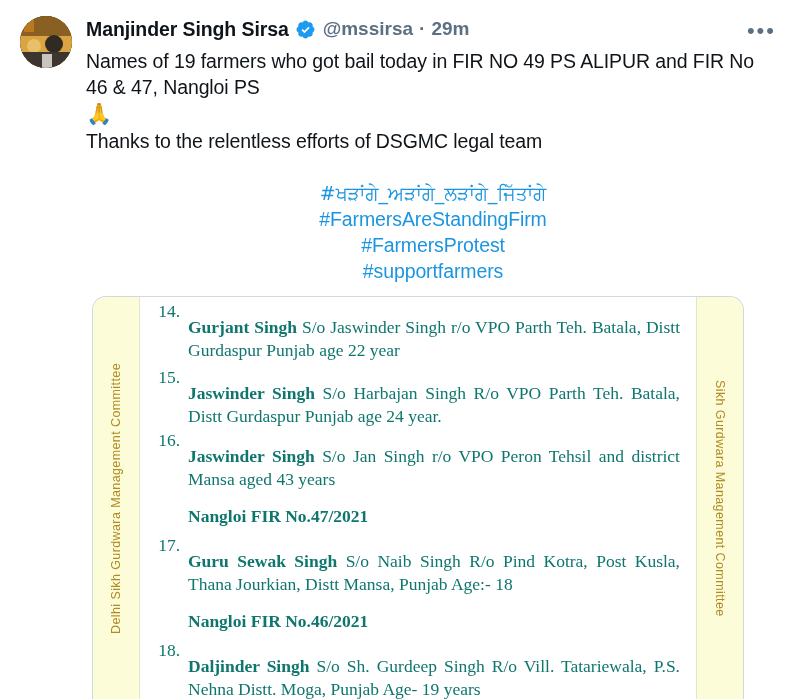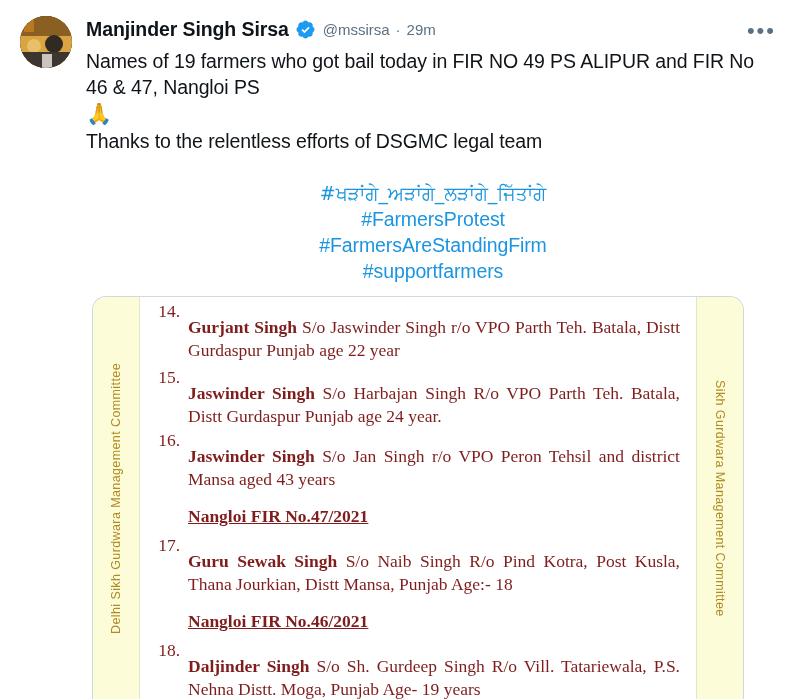--- a/index.html
+++ b/index.html
@@ -54,24 +54,24 @@
     font-weight: bold;
     color: #0f1419;
     letter-spacing: -0.1px;
   }
   .verified {
     margin-left: 6px;
     display: inline-flex;
     align-items: center;
   }
   .handle, .dot-sep, .timestamp {
-    font-size: 15px;
+    font-size: 19px;
     color: #5b7083;
     margin-left: 7px;
-    font-weight: normal;
+    font-weight: bold;
   }
   .dot-sep { margin-left: 6px; }
   .timestamp { margin-left: 6px; }
   .more-btn {
     position: absolute;
     right: 24px;
     top: 26px;
     color: #5b7083;
     font-size: 22px;
     line-height: 10px;
@@ -134,21 +134,21 @@
     top: 0;
     bottom: 0;
     background: #ffffff;
     border-left: 1px solid #e4e4cf;
     border-right: 1px solid #e4e4cf;
     box-sizing: border-box;
     padding: 6px 16px 0 14px;
     font-family: "Liberation Serif", serif;
     font-size: 17.5px;
     line-height: 23px;
-    color: #7f1d1d;
+    color: #0f766e;
     overflow: hidden;
   }
   .side-text {
     position: absolute;
     top: 0;
     bottom: 0;
     width: 46px;
     color: #b08a22;
     font-family: "Liberation Sans", sans-serif;
     font-size: 12.5px;
@@ -180,21 +180,20 @@
   }
   .doc-text {
     flex: 1 1 auto;
     text-align: justify;
     margin-top: 16px;
   }
   .doc-text b { font-weight: bold; }
   .doc-heading {
     font-weight: bold;
     margin: 14px 0 6px 34px;
-    text-decoration: underline;
   }
   .clipped-top {
     position: relative;
     top: -3px;
   }
 </style>
 </head>
 <body>
 
 <div class="tweet">
@@ -229,22 +228,22 @@
       </div>
 
       <div class="tweet-body">
         <p>Names of 19 farmers who got bail today in FIR NO 49 PS ALIPUR and FIR No</p>
         <p>46 &amp; 47, Nangloi PS</p>
         <p class="emoji-line">🙏</p>
         <p>Thanks to the relentless efforts of DSGMC legal team</p>
         <div class="blank-line"></div>
         <div class="hashtags">
           <div class="punjabi">#ਖੜਾਂਗੇ_ਅੜਾਂਗੇ_ਲੜਾਂਗੇ_ਜਿੱਤਾਂਗੇ</div>
+          <div>#FarmersAreStandingFirm</div>
           <div>#FarmersProtest</div>
-          <div>#FarmersAreStandingFirm</div>
           <div>#supportfarmers</div>
         </div>
       </div>
     </div>
   </div>
 
   <div class="more-btn">•••</div>
 
   <div class="media-wrap">
     <div class="doc">

